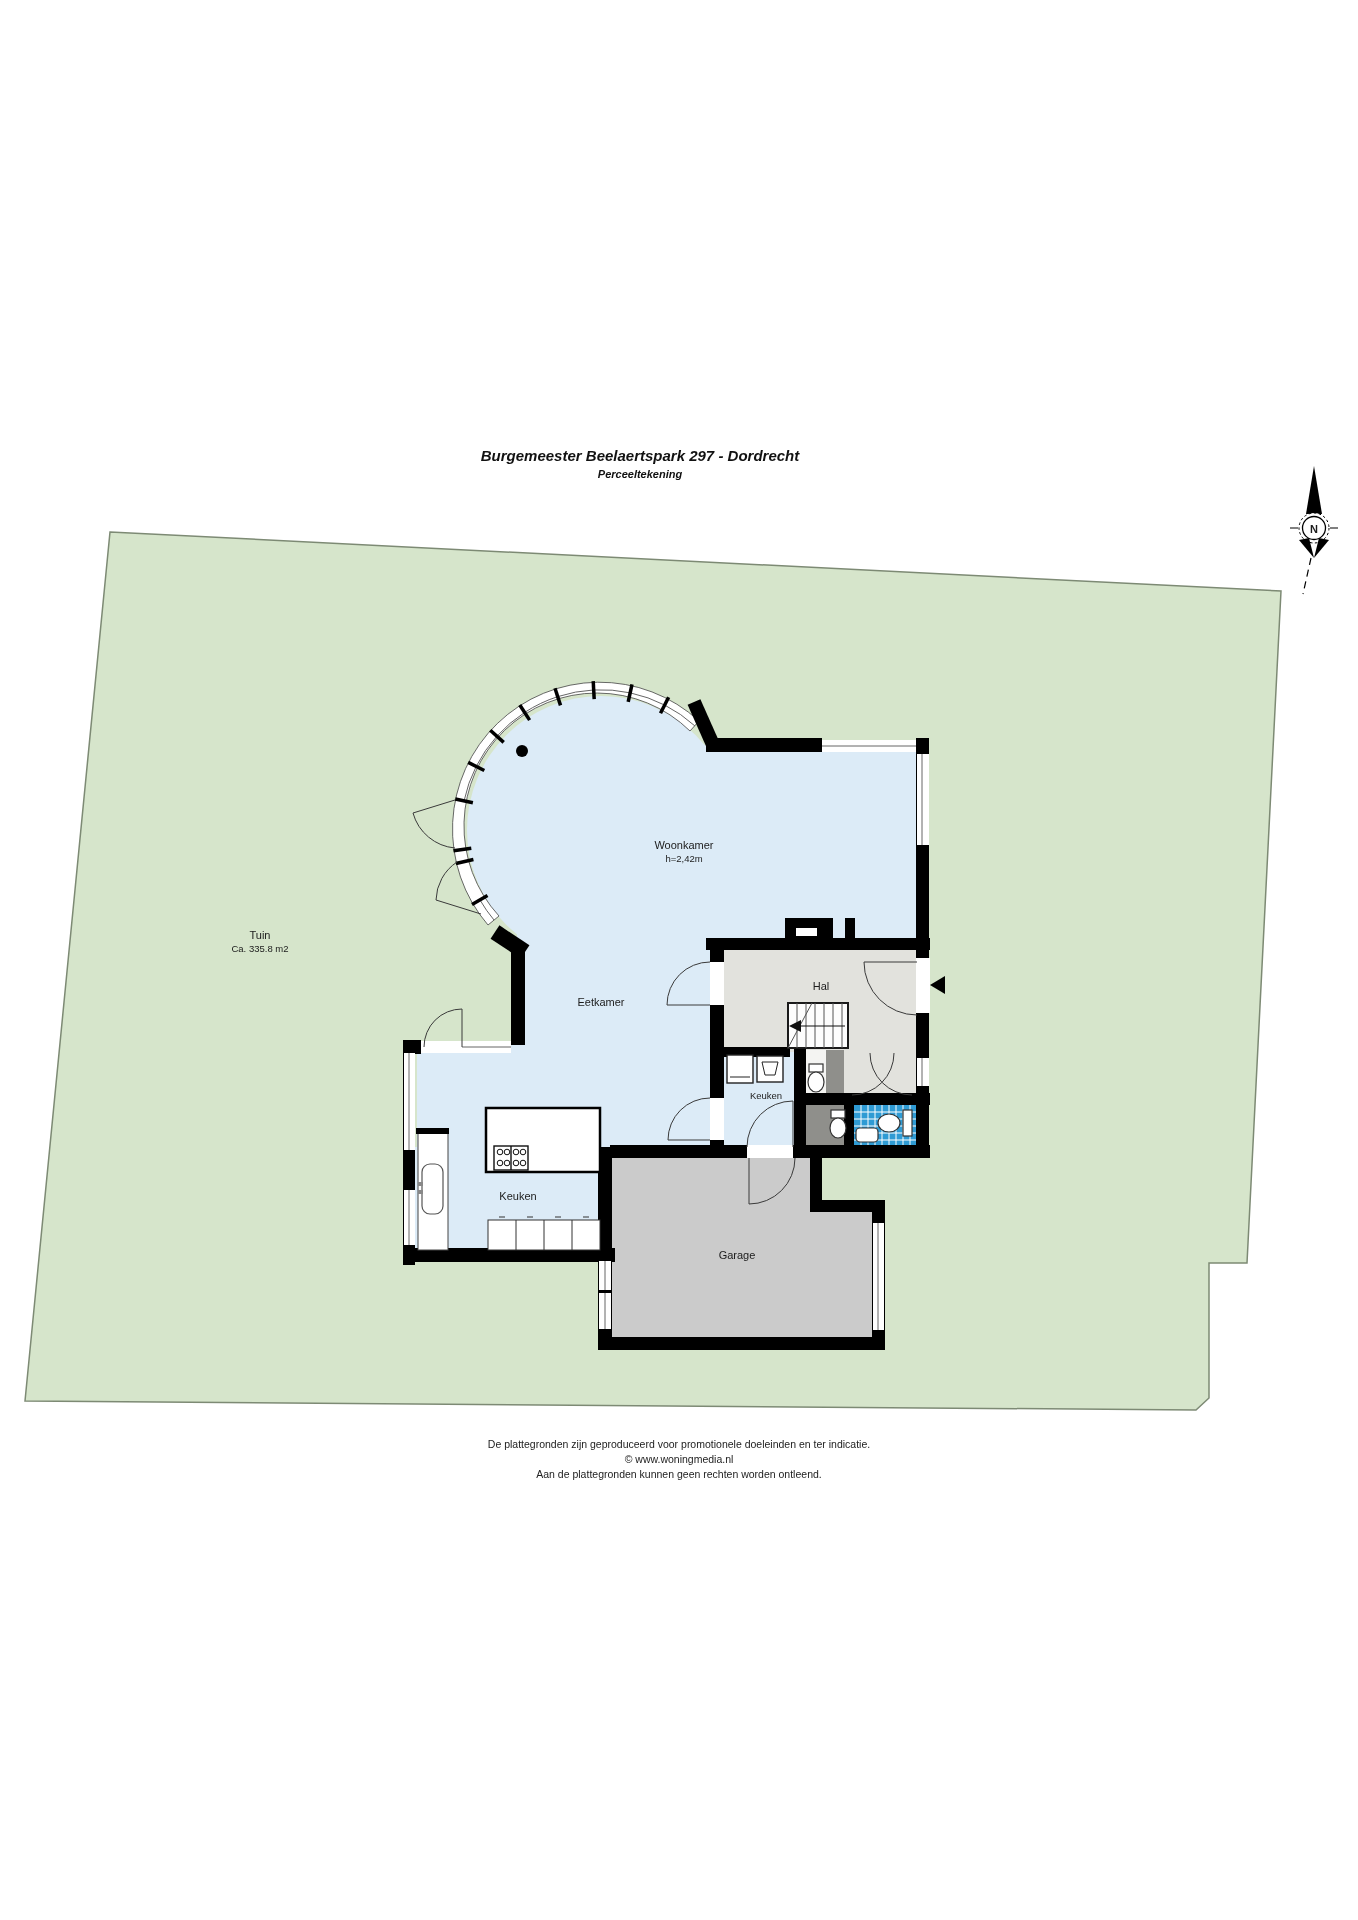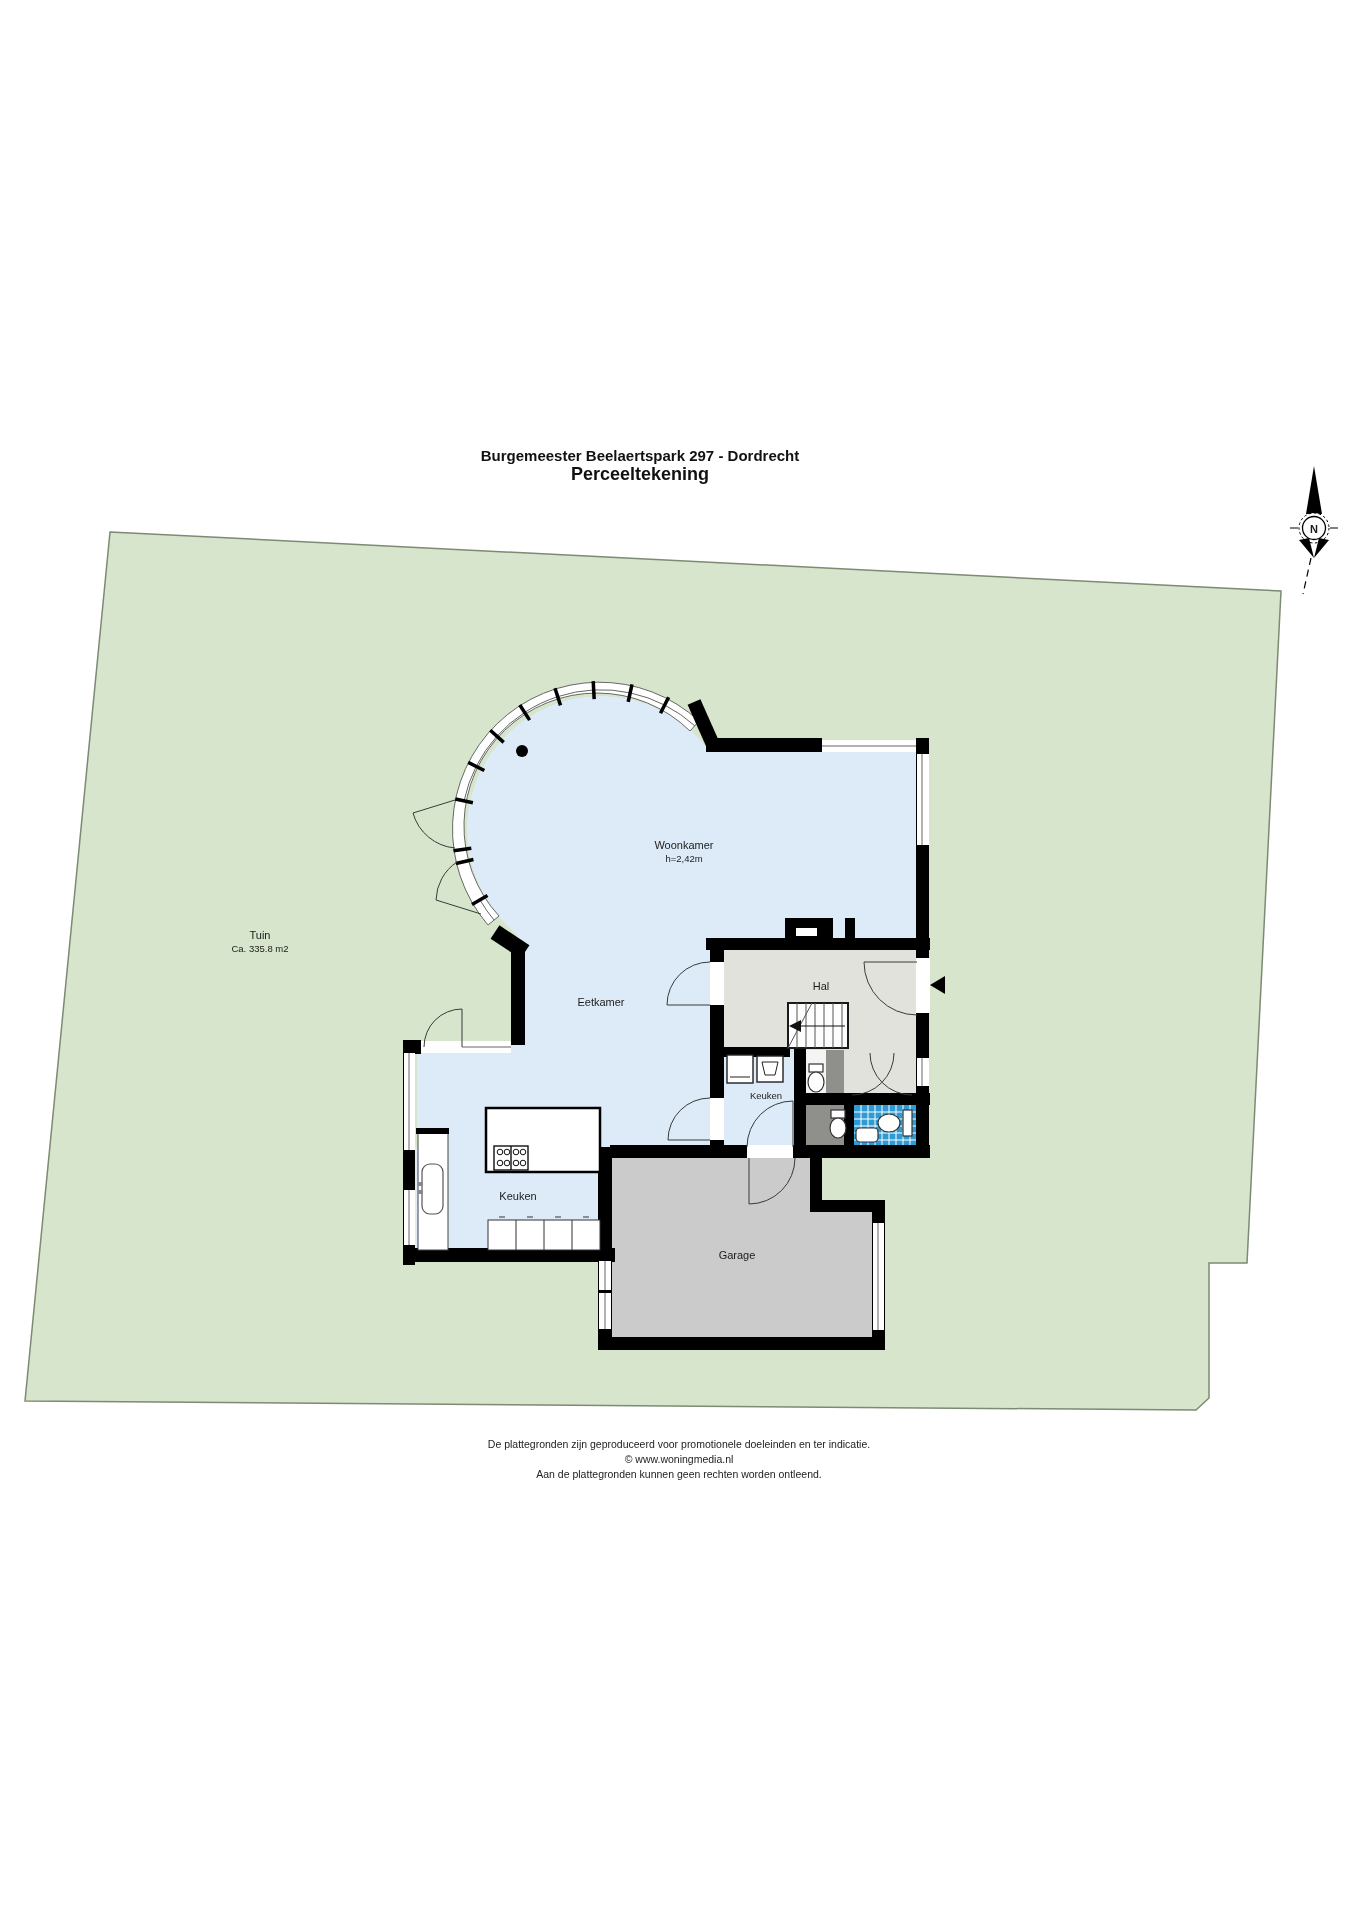--- a/index.html
+++ b/index.html
@@ -1,20 +1,20 @@
 <!DOCTYPE html>
 <html><head>
 <meta charset="utf-8">
 <style>
   html,body{margin:0;padding:0;background:#fff;}
   .page{position:relative;width:1358px;height:1920px;background:#ffffff;overflow:hidden;
         font-family:"Liberation Sans", sans-serif;}
-  .title-block{position:absolute;top:446px;left:0;width:1280px;text-align:center;color:#111;}
+  .title-block{position:absolute;top:446px;left:0;width:1280px;text-align:center;color:#111;font-style:italic;}
   .title-line1{font-size:15px;font-weight:bold;line-height:19px;}
-  .title-line2{font-size:18px;font-weight:bold;line-height:18px;}
+  .title-line2{font-size:11px;font-weight:bold;line-height:18px;}
   .footer-block{position:absolute;top:1437px;left:0;width:1358px;text-align:center;color:#222;}
   .footer-block div{font-size:10.5px;line-height:15px;}
   svg text{fill:#1c1c1c;}
   .room-label{font-size:11px;}
   .room-sublabel{font-size:9.5px;}
   .compass-n{font-size:11px;font-weight:bold;}
 </style>
 </head>
 <body>
 

